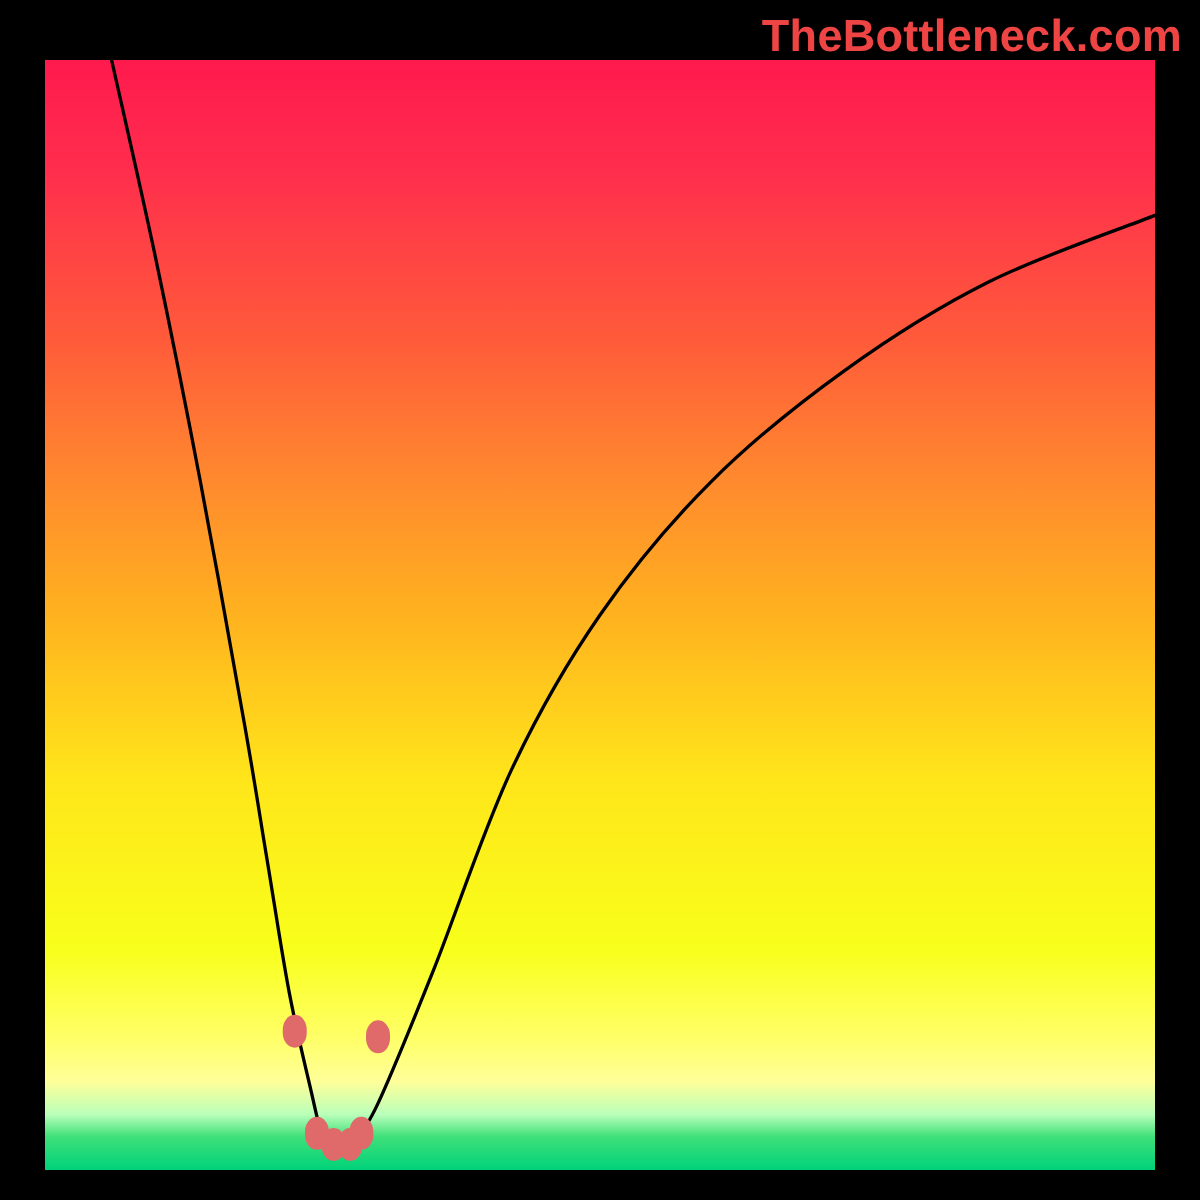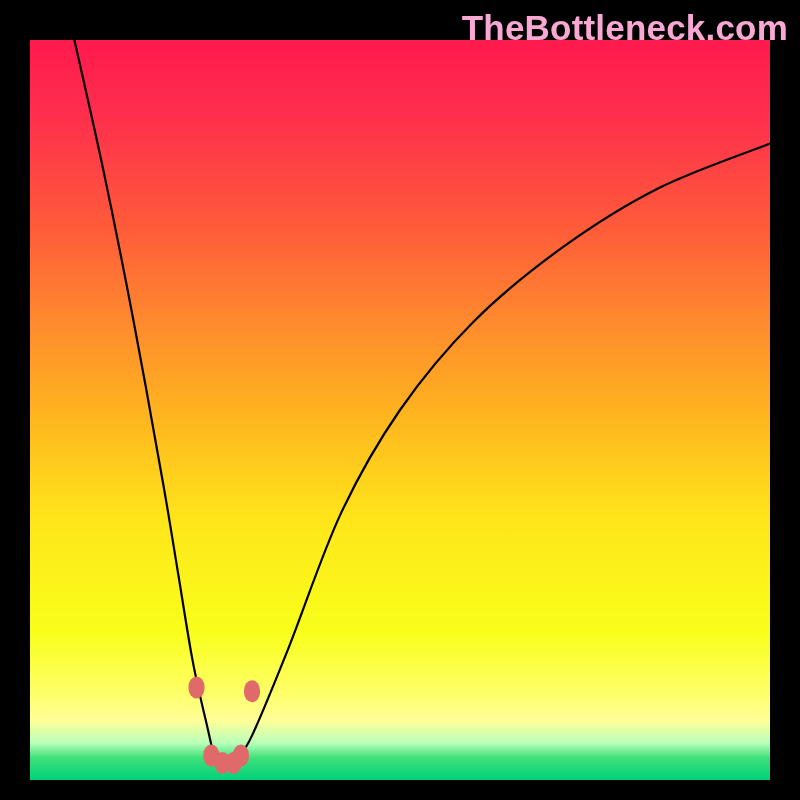--- a/index.html
+++ b/index.html
@@ -30,22 +30,22 @@
       #ffff99 92%,
       #baffba 95%,
       #3fe07a 97%,
       #00d27a 100%
     );
   }
   .watermark {
     position: absolute;
     top: 8px;
     right: 12px;
-    color: #f9a8d4;
-    font-size: 35px;
+    color: #ef4444;
+    font-size: 30px;
     font-weight: 600;
     letter-spacing: 0.2px;
   }
   svg.curve {
     position: absolute;
     left: 0;
     top: 0;
     width: 740px;
     height: 740px;
   }

